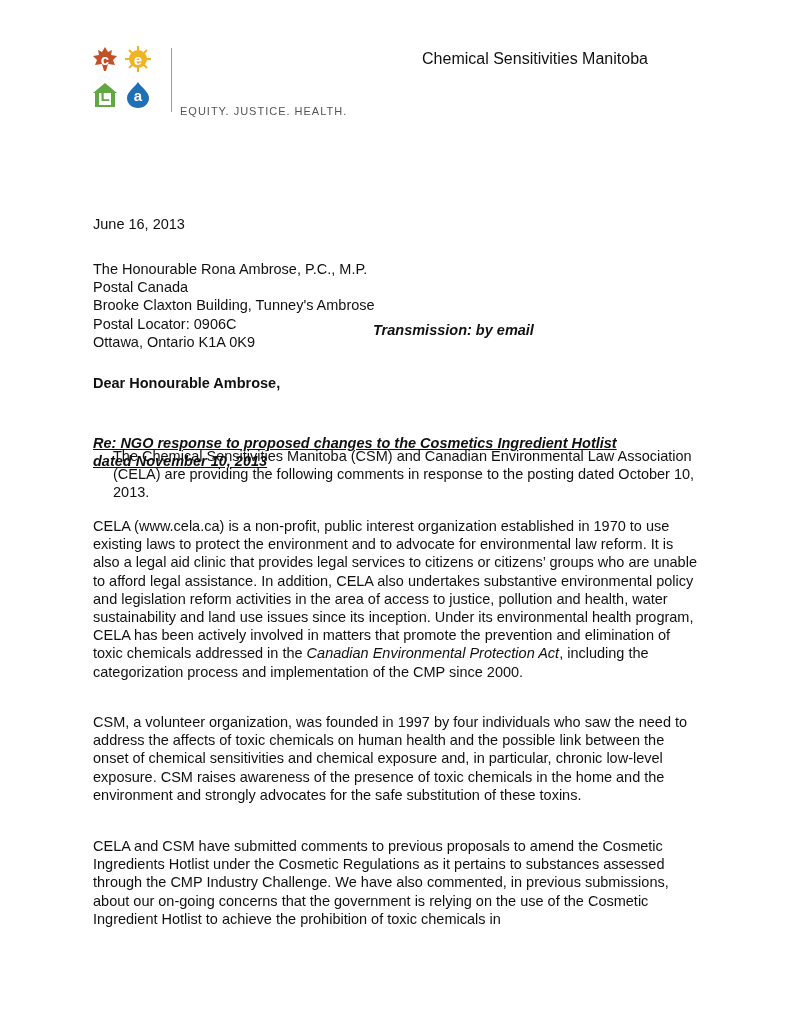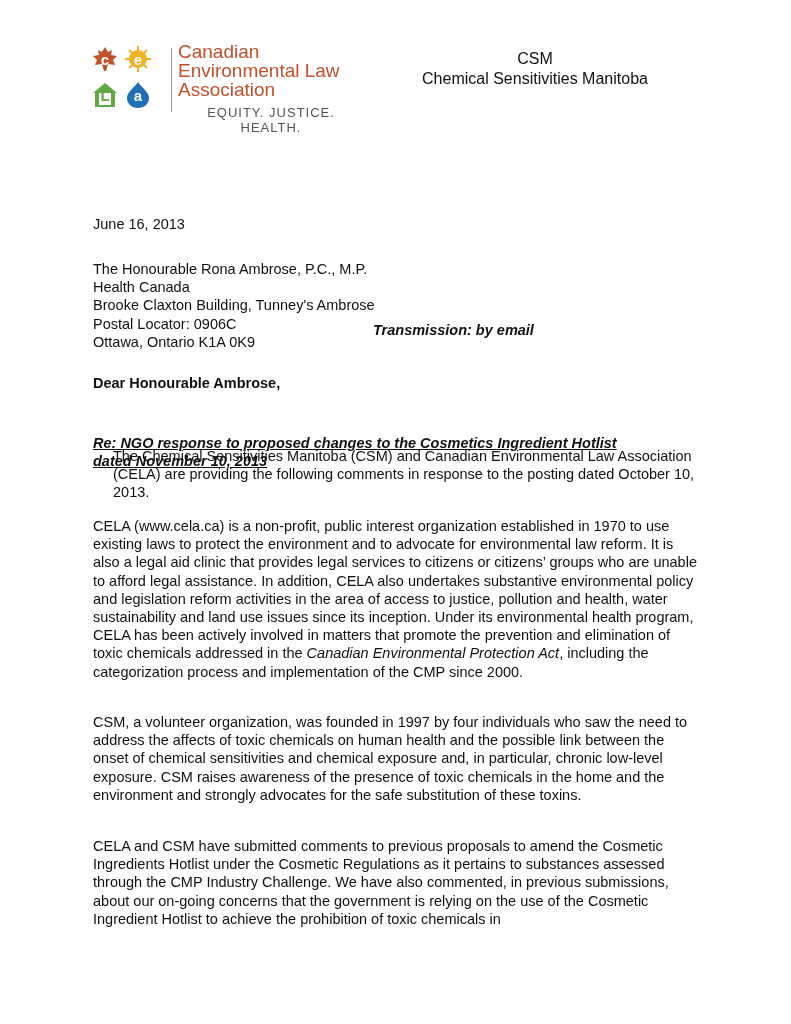--- a/index.html
+++ b/index.html
@@ -6,21 +6,21 @@
   body { width: 791px; height: 1024px; position: relative; overflow: hidden;
          font-family: "Liberation Sans", sans-serif; color: #111; }
   .logo { position: absolute; left: 92px; top: 42px; width: 270px; height: 75px; }
   .logo-icons { position: absolute; left: 0; top: 0; width: 64px; height: 70px; }
   .ic { position: absolute; width: 26px; height: 26px; display: flex; align-items: center; justify-content: center;
         color: #fff; font-weight: bold; font-size: 15px; }
   .ic svg { position: absolute; left: 0; top: 0; }
   .ic span { position: relative; z-index: 1; }
   .logo-divider { position: absolute; left: 79px; top: 6px; width: 1px; height: 64px; background: #9a9a9a; }
   .logo-text { position: absolute; left: 86px; top: 0; color: #c1502b; font-size: 19px; line-height: 19px; }
-  .logo-tag { position: absolute; left: 88px; top: 63px; color: #555; font-size: 13px; letter-spacing: 1px; text-align: center; }
+  .logo-tag { position: absolute; left: 88px; top: 63px; color: #555; font-size: 11px; letter-spacing: 1px; }
   .csm { position: absolute; left: 380px; top: 49px; width: 310px; text-align: center; font-size: 16px; line-height: 20px; }
   .csm .b { font-weight: normal; }
   .p { position: absolute; left: 93px; width: 610px; font-size: 14.5px; line-height: 18.2px; }
   .bold-it { font-weight: bold; font-style: italic; }
   .re { text-decoration: underline; }
   .trans { position: absolute; left: 373px; top: 322px; font-size: 14.5px; font-weight: bold; font-style: italic; text-align: right; }
 </style>
 </head>
 <body>
 
@@ -52,38 +52,32 @@
       <span style="color:#5fa843">L</span>
     </div>
     <div class="ic" style="left:33px;top:40px;">
       <svg width="26" height="26" viewBox="0 0 26 26">
           <path d="M13 0 C17 6 24 10 24 16 C24 22 19 26 13 26 C7 26 2 22 2 16 C2 10 9 6 13 0 Z" fill="#1f6fb5"></path>
         </svg>
       <span>a</span>
     </div>
   </div>
   <div class="logo-divider"></div>
-  <div class="logo-text">
-    <div>Canadian</div>
-    <div>Environmental Law</div>
-    <div>Association</div>
-  </div>
   <div class="logo-tag">EQUITY. JUSTICE. HEALTH.</div>
 </div>
 
 <div class="csm">
-  <div>CSM</div>
   <div class="b">Chemical Sensitivities Manitoba</div>
 </div>
 
 <div class="p" style="top:215px;">June 16, 2013</div>
 
 <div class="p" style="top:260px;">
   <div>The Honourable Rona Ambrose, P.C., M.P.</div>
-  <div>Health Canada</div>
+  <div>Postal Canada</div>
   <div>Brooke Claxton Building, Tunney's Ambrose</div>
   <div>Postal Locator: 0906C</div>
   <div>Ottawa, Ontario K1A 0K9</div>
 </div>
 <div class="trans">Transmission: by email</div>
 
 <div class="p" style="top:374px;font-weight:bold;">Dear Honourable Ambrose,</div>
 
 <div class="p bold-it re" style="top:394px;margin-top:40px;">
   <div>Re:  NGO response to proposed changes to the Cosmetics Ingredient Hotlist</div>

